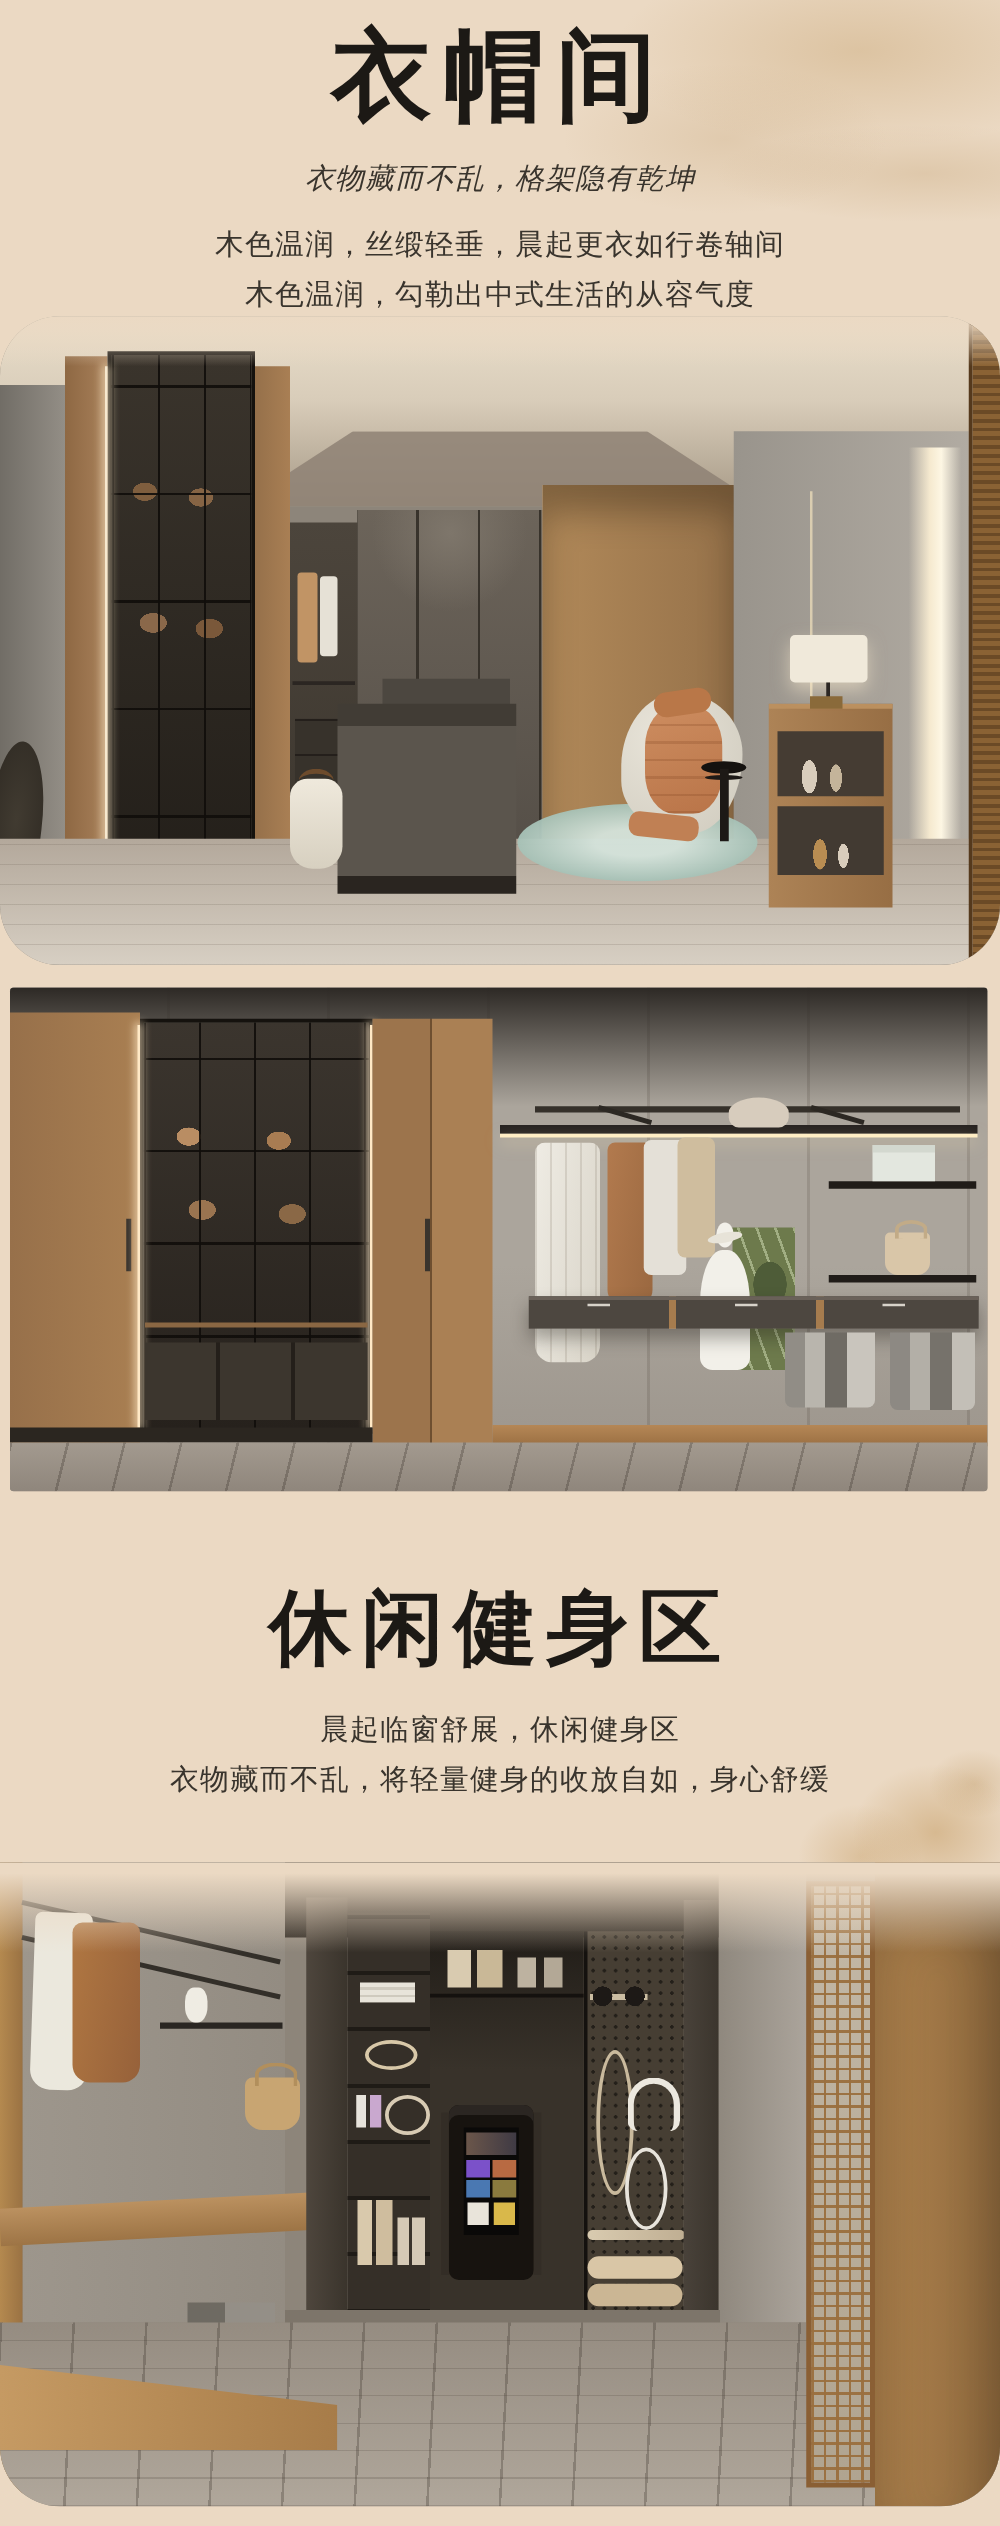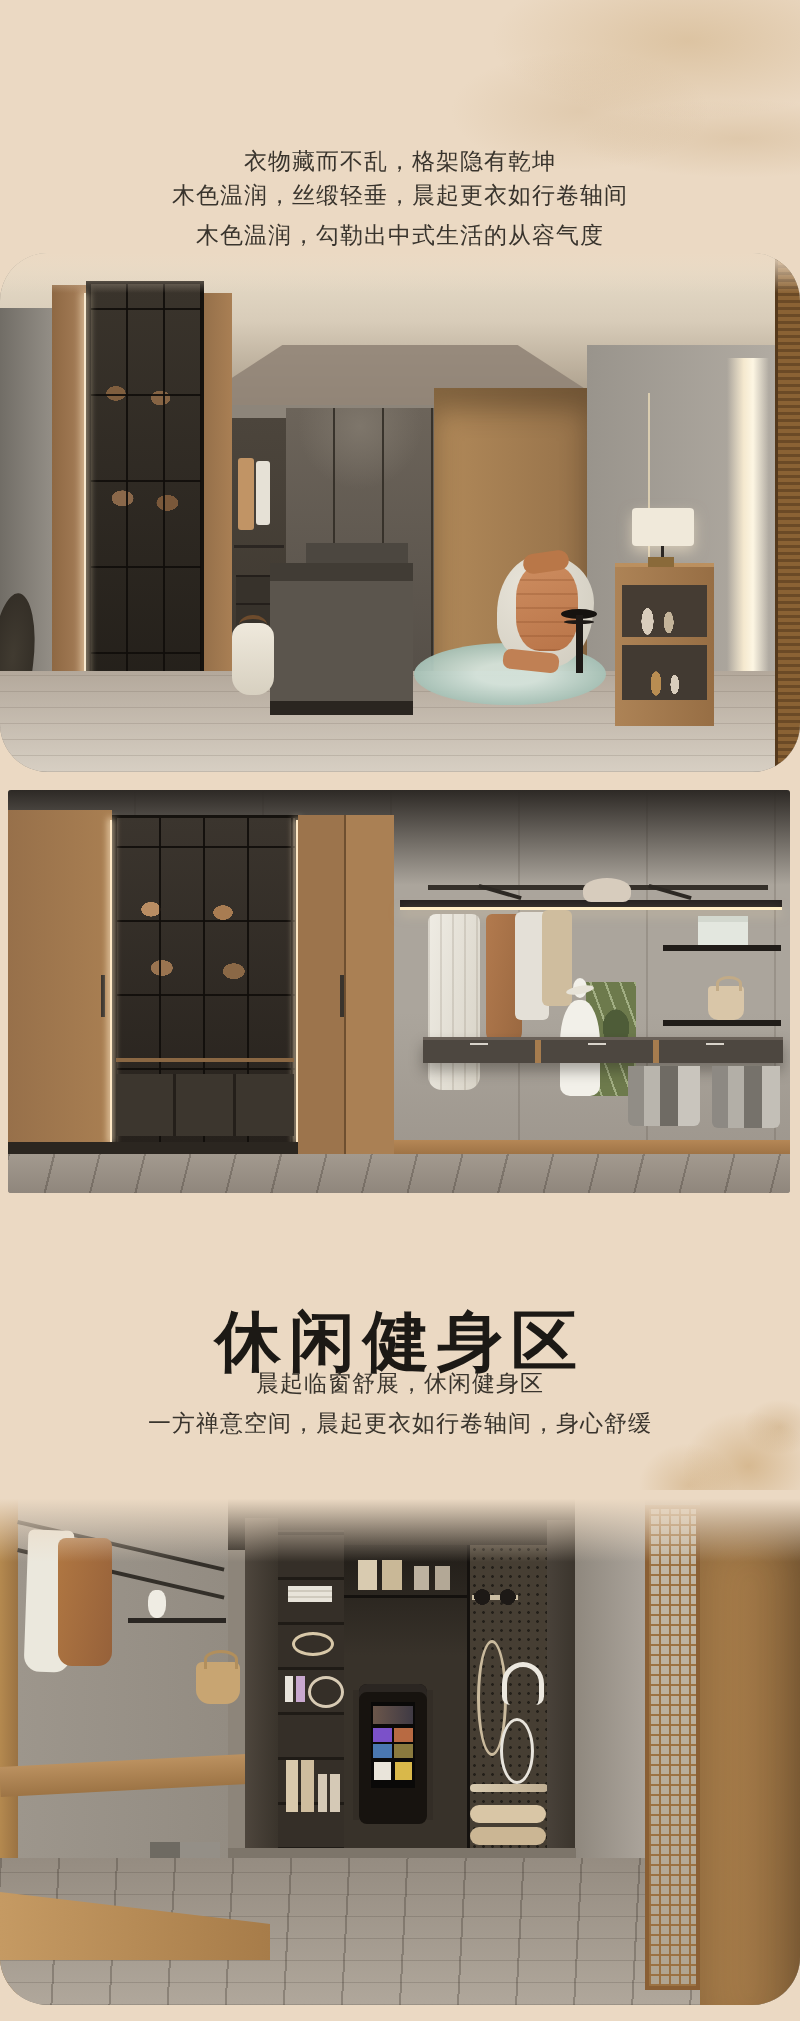--- a/index.html
+++ b/index.html
@@ -20,21 +20,22 @@
 
   <div class="a" style="left:400px;top:0;width:400px;height:185px;
     background:radial-gradient(70% 60% at 72% 22%,rgba(196,160,108,.38),rgba(196,160,108,0) 70%),
                radial-gradient(45% 45% at 45% 60%,rgba(186,150,100,.22),transparent 72%),
                radial-gradient(60% 30% at 85% 75%,rgba(186,150,100,.25),transparent 70%);"></div>
   <div class="a" style="left:628px;top:1375px;width:172px;height:130px;
     background:radial-gradient(55% 60% at 70% 70%,rgba(190,146,84,.45),transparent 70%),
                radial-gradient(40% 45% at 35% 85%,rgba(190,146,84,.35),transparent 72%),
                radial-gradient(30% 30% at 88% 40%,rgba(180,138,80,.30),transparent 70%);"></div>
 
-  <p class="tag" style="top:146px;">衣物藏而不乱，格架隐有乾坤</p>
+  <h1 class="ttl" style="top:8px;font-size:80px;letter-spacing:10px;">衣帽间</h1>
+  <p class="tag" style="top:127px;font-style:italic;">衣物藏而不乱，格架隐有乾坤</p>
   <p class="tag" style="top:180px;">木色温润，丝缎轻垂，晨起更衣如行卷轴间</p>
   <p class="tag" style="top:220px;">木色温润，勾勒出中式生活的从容气度</p>
 
   <div class="photo" style="left:0;top:253px;width:800px;height:519px;border-radius:48px;">
     <div class="a" style="left:0;top:0;width:800px;height:152px;
          background:linear-gradient(180deg,#eadfcb 0%,#d8ccb9 45%,#a69986 100%);"></div>
     <div class="a" style="left:190px;top:92px;width:420px;height:60px;
          background:#8e8174;clip-path:polygon(22% 0,78% 0,100% 100%,0 100%);opacity:.85;"></div>
     <div class="a" style="left:0;top:55px;width:52px;height:420px;
          background:linear-gradient(90deg,#716d66,#938e86);"></div>
@@ -194,23 +195,23 @@
          border-radius:0 0 6px 6px;
          background:linear-gradient(90deg,#8d8983 0 16px,#b3afa7 16px 32px,#76726b 32px 50px,#c3bfb7 50px 68px);"></div>
     <div class="a" style="left:0;top:352px;width:290px;height:12px;background:#2b2620;"></div>
     <div class="a" style="left:386px;top:350px;width:396px;height:17px;
          background:linear-gradient(180deg,#b58756,#9a6f42);"></div>
     <div class="a" style="left:0;top:364px;width:782px;height:39px;
          background:repeating-linear-gradient(104deg,rgba(50,42,35,.28) 0 2px,transparent 2px 44px),
                     linear-gradient(180deg,#a39a8f,#8f867c);"></div>
   </div>
 
-  <h2 class="ttl" style="top:1297px;font-size:66px;letter-spacing:8px;">休闲健身区</h2>
+  <h2 class="ttl" style="top:1258px;font-size:66px;letter-spacing:8px;">休闲健身区</h2>
   <p class="tag" style="top:1368px;">晨起临窗舒展，休闲健身区</p>
-  <p class="tag" style="top:1408px;">一方禅意空间，晨起更衣如行卷轴间，身心舒缓</p>
+  <p class="tag" style="top:1408px;">衣物藏而不乱，将轻量健身的收放自如，身心舒缓</p>
 
   <div class="photo" style="left:0;top:1490px;width:800px;height:515px;border-radius:0 0 48px 48px;">
     <div class="a" style="left:18px;top:0;width:210px;height:368px;
          background:linear-gradient(90deg,#9d968c,#938c82);"></div>
     <div class="a grainv" style="left:0;top:0;width:18px;height:515px;
          background:linear-gradient(90deg,#b4894f,#9a7243;);background:linear-gradient(90deg,#b4894f,#9a7243);"></div>
     <div class="a" style="left:18px;top:30px;width:212px;height:4px;background:#332f29;transform:rotate(13deg);transform-origin:left top;"></div>
     <div class="a" style="left:18px;top:58px;width:212px;height:4px;background:#332f29;transform:rotate(13deg);transform-origin:left top;"></div>
     <div class="a" style="left:26px;top:40px;width:46px;height:142px;
          background:#ebe8dd;border-radius:6px 6px 16px 16px;transform:rotate(2deg);"></div>

